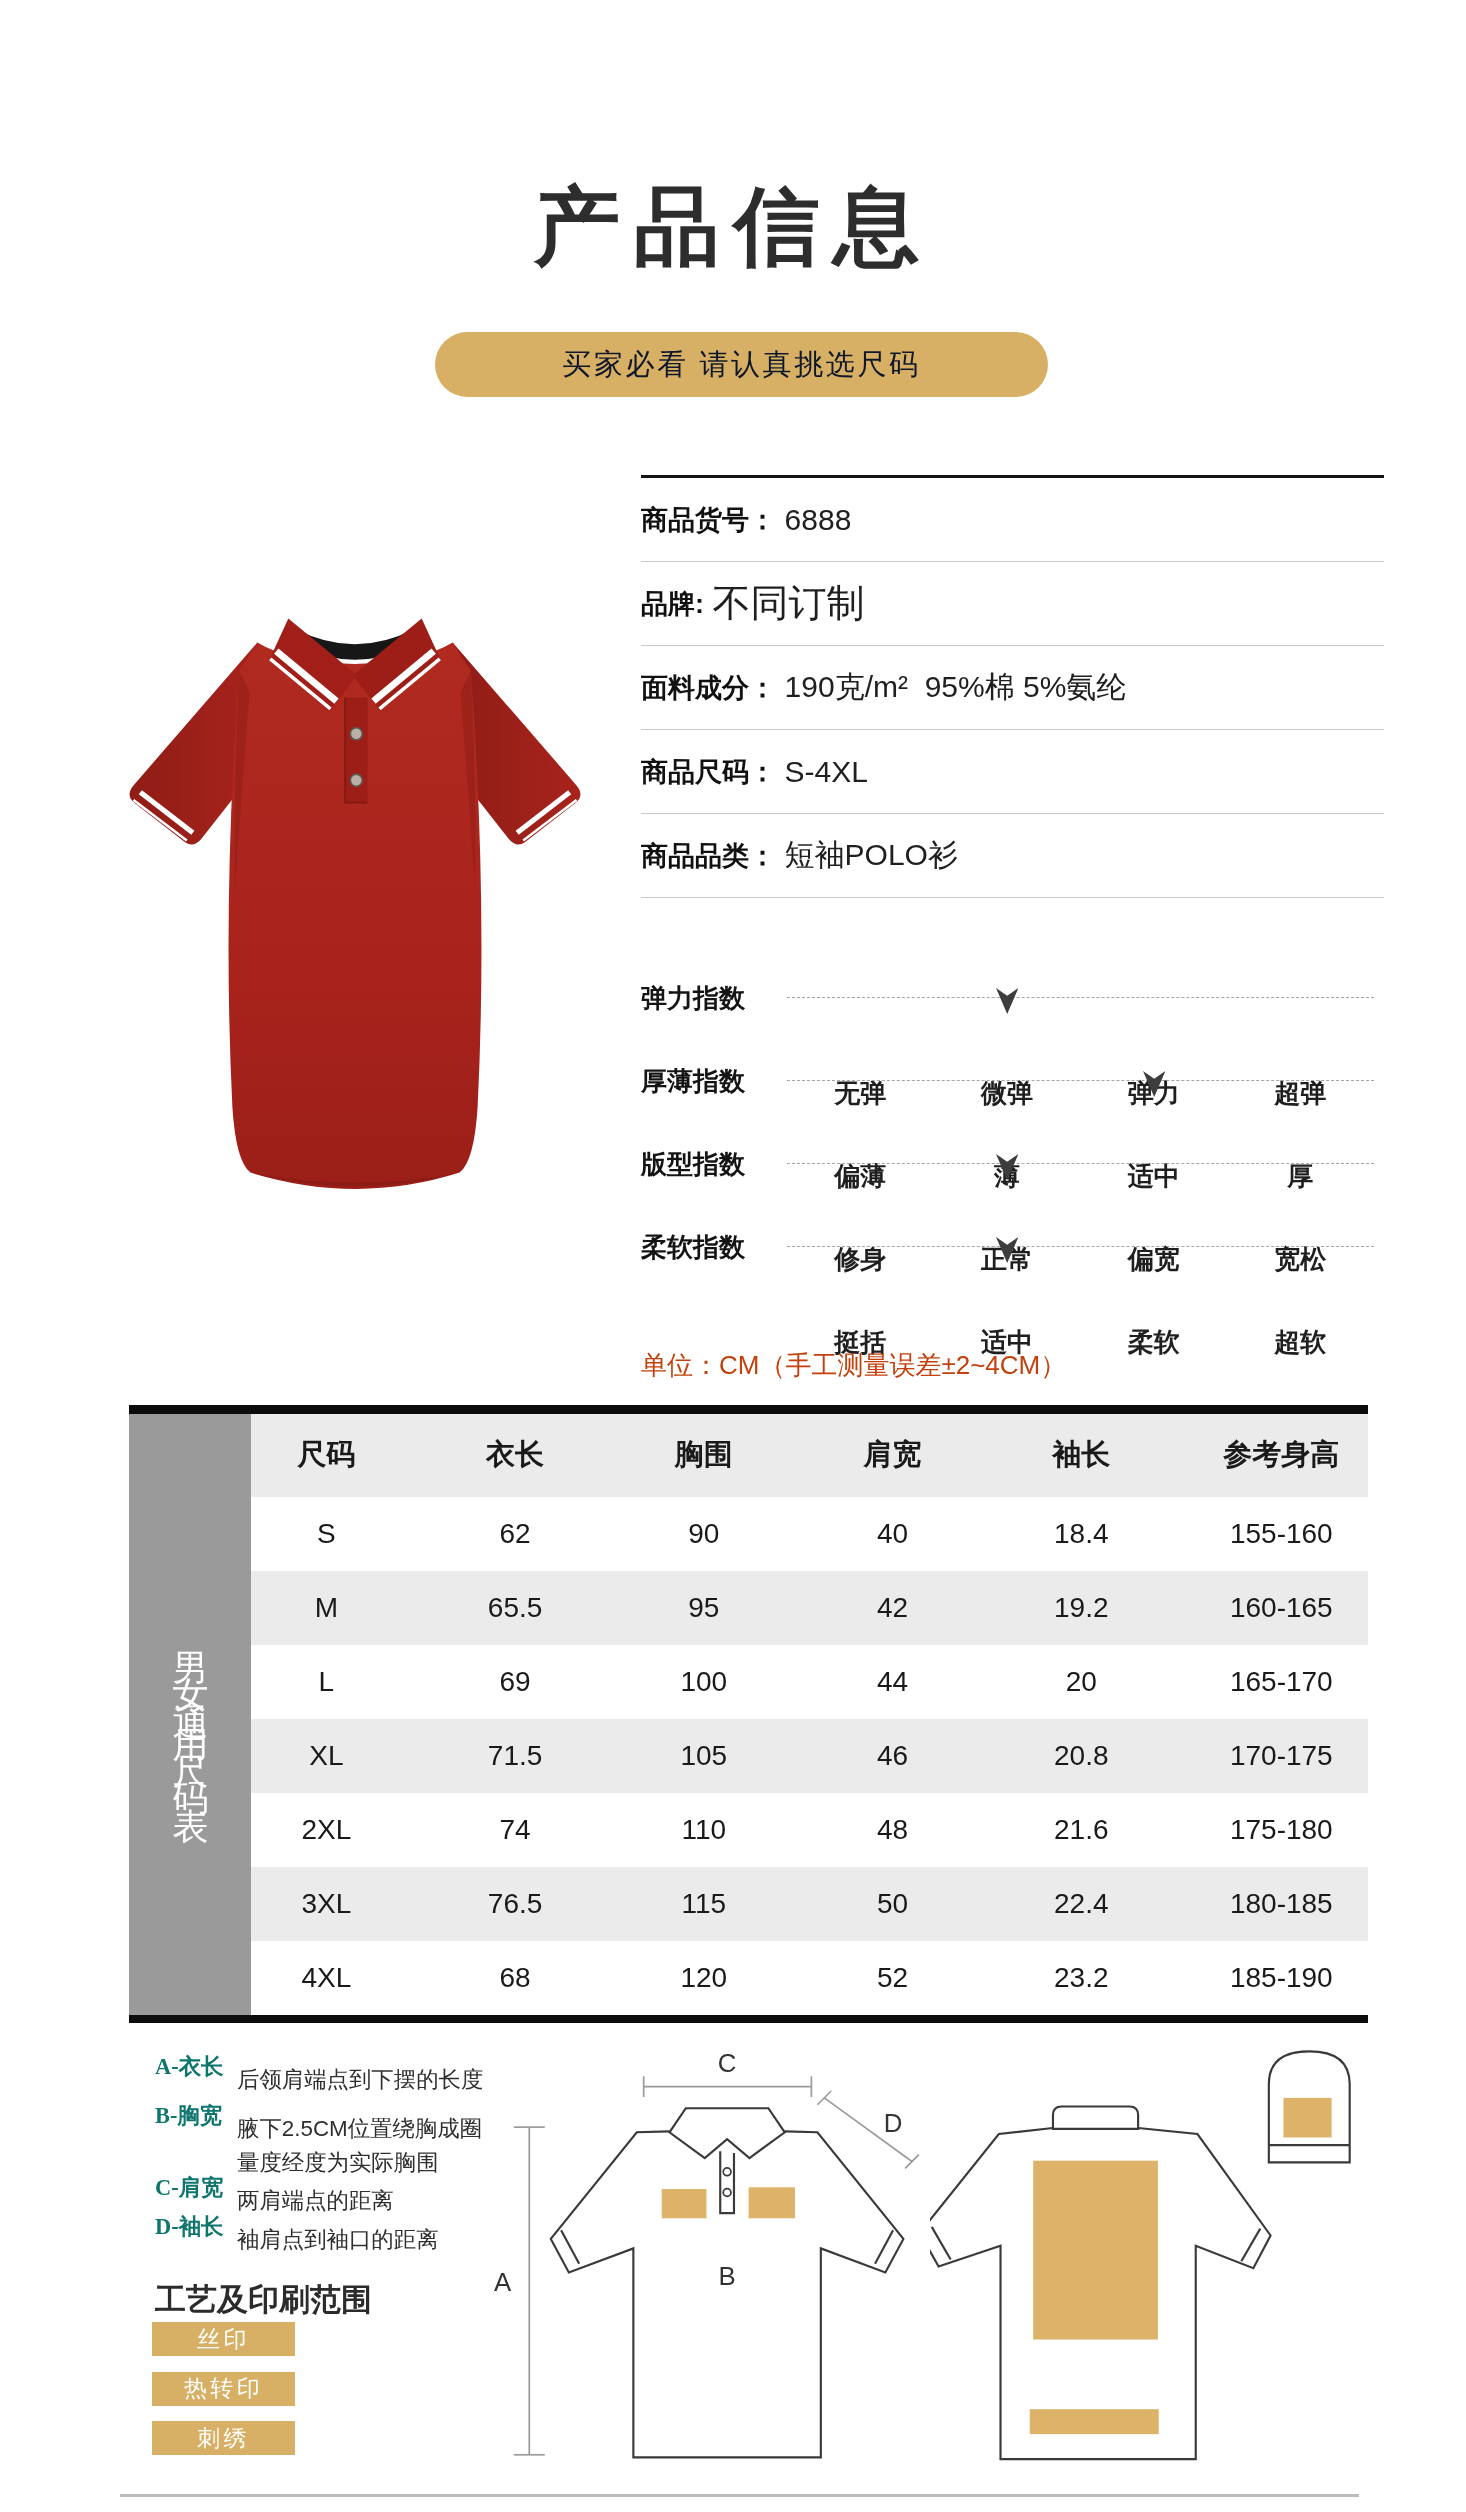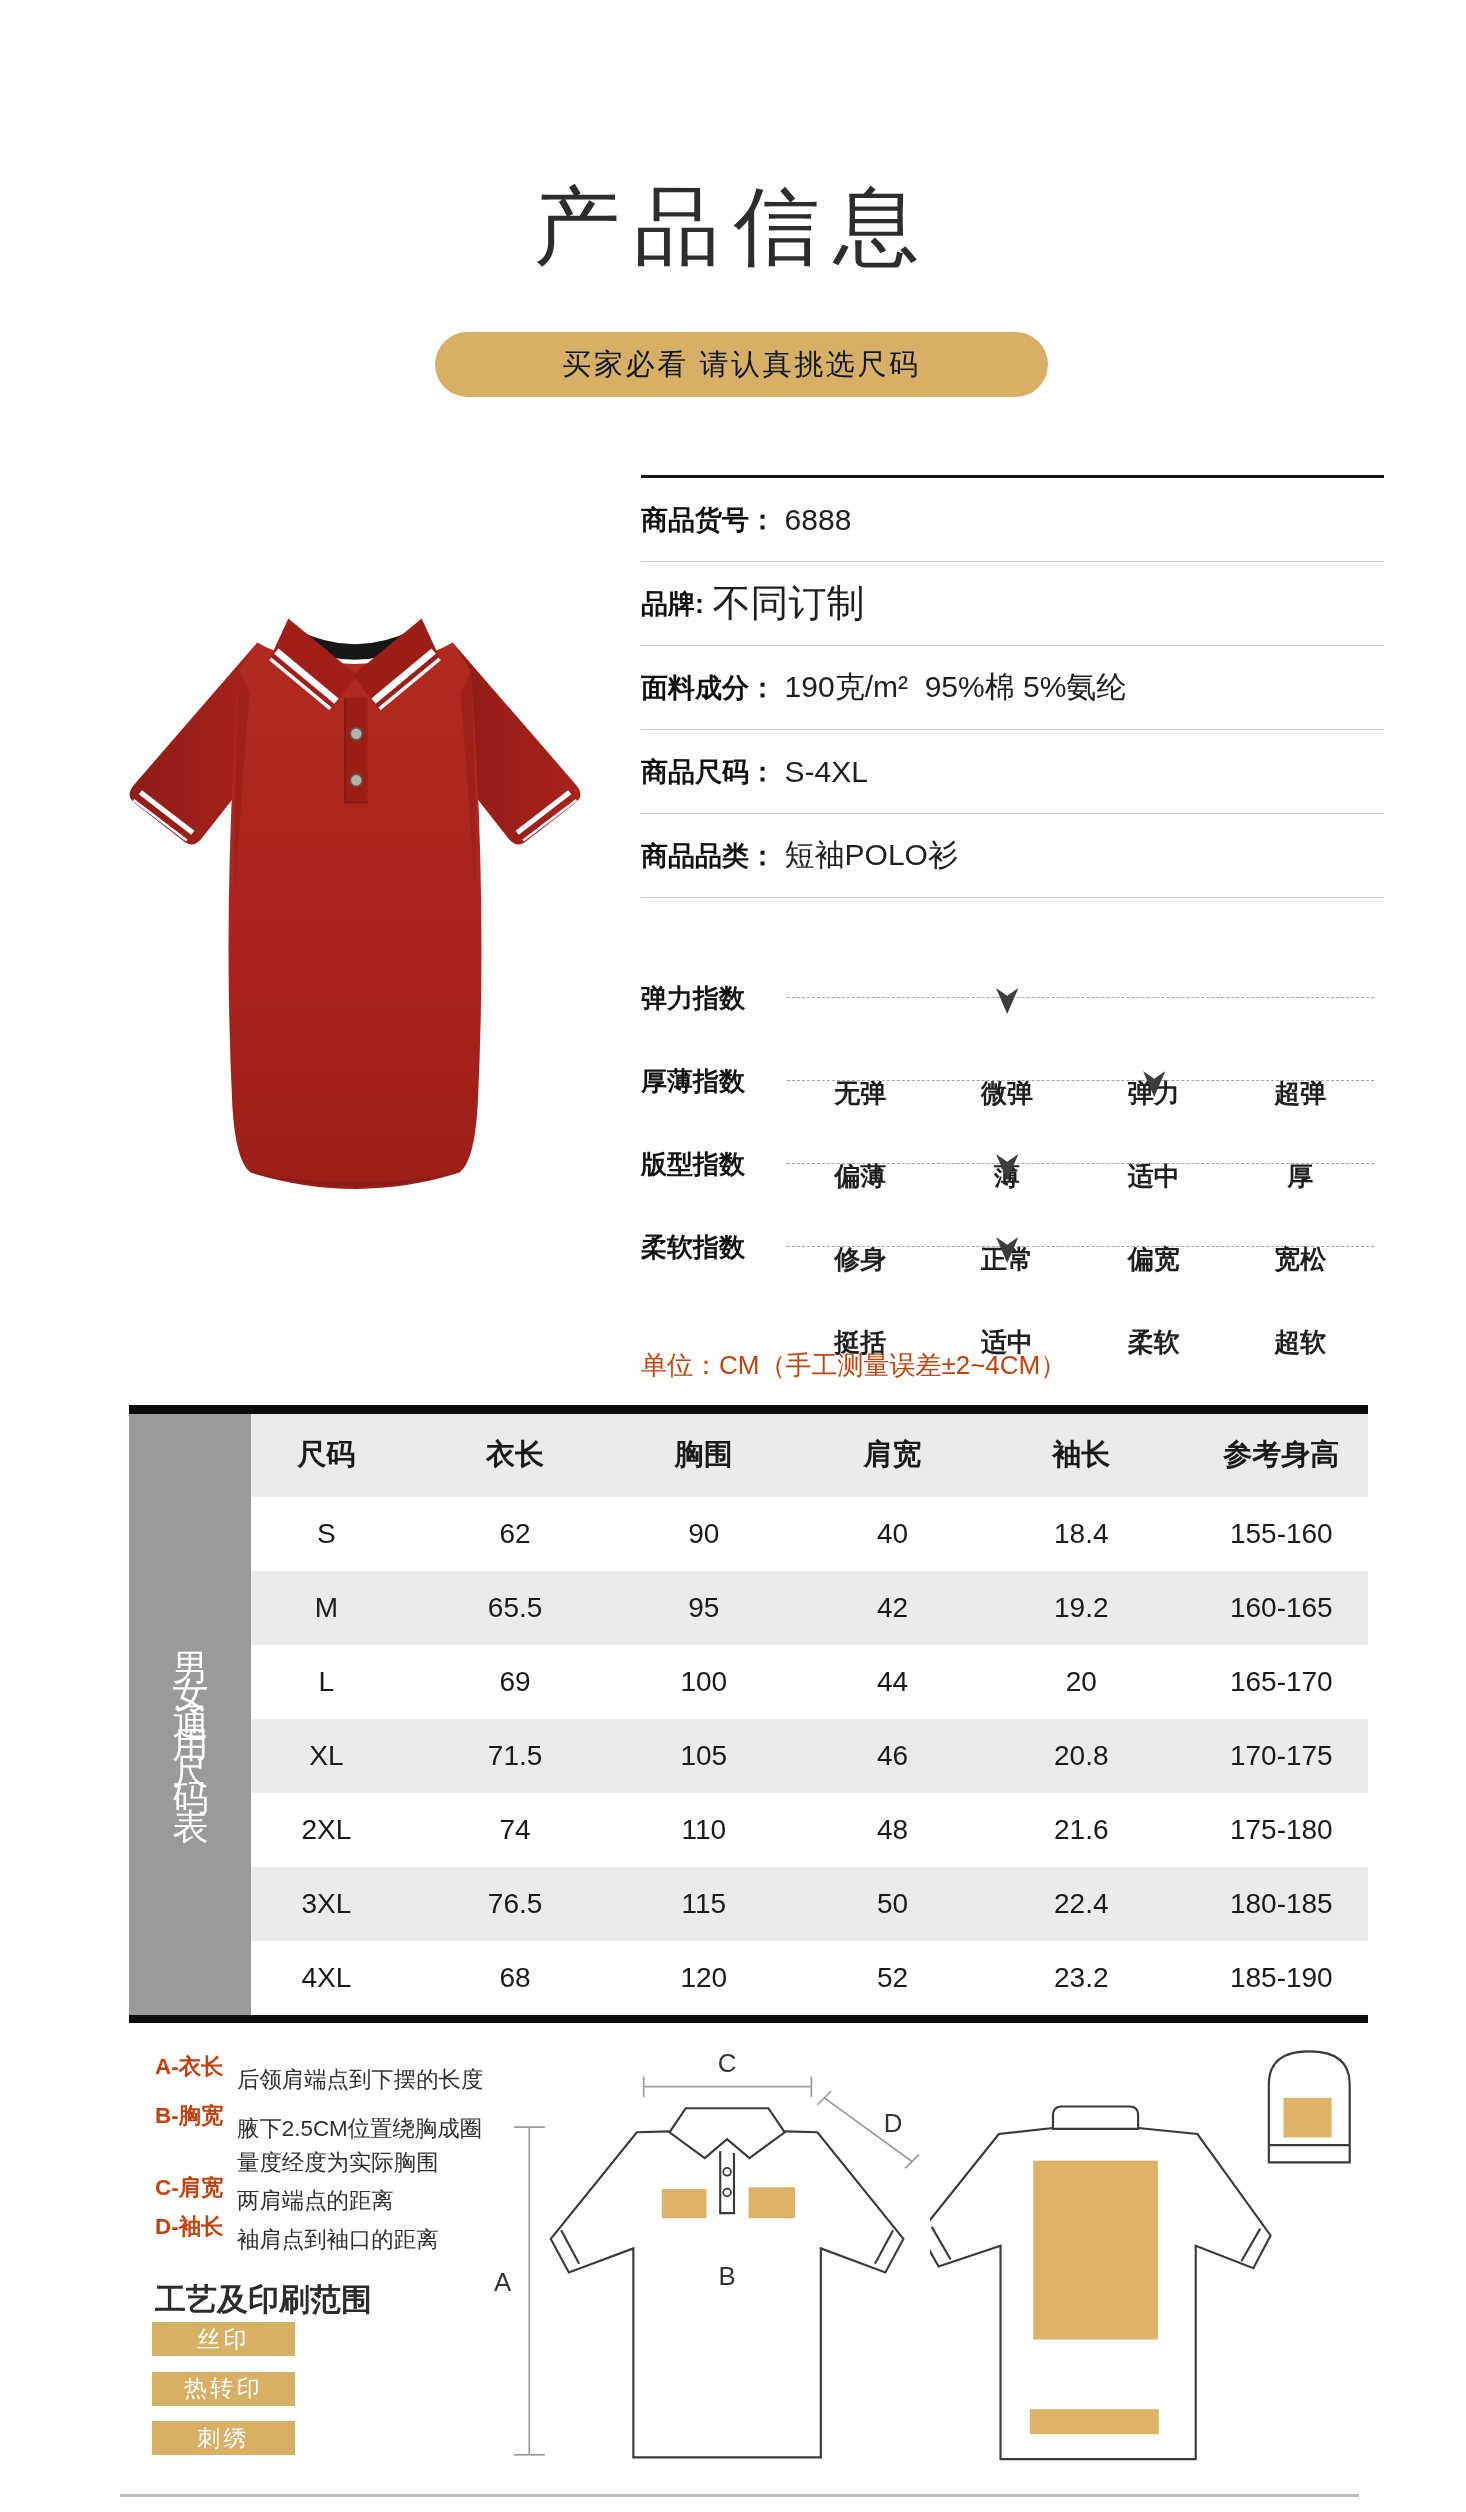--- a/index.html
+++ b/index.html
@@ -1,21 +1,21 @@
 <!DOCTYPE html>
 <html style="font-size:13.8px"><head>
 <meta charset="utf-8">
 <style>
   html,body{margin:0;padding:0;background:#fff;}
   .page{position:relative;width:1467px;height:2512px;background:#ffffff;overflow:hidden;
         font-family:"Liberation Sans",sans-serif;color:#2d2d2d;}
 
   
   .title{position:absolute;left:0;top:169px;width:100%;text-align:center;
-         font-size:86px;font-weight:400;letter-spacing:13.8px;color:#2d2d2d;}
+         font-size:86px;font-weight:700;letter-spacing:13.8px;color:#2d2d2d;}
   .banner{position:absolute;left:435px;top:332px;width:613px;height:65px;border-radius:33px;
           background:#d8b065;display:flex;align-items:center;justify-content:center;
           color:#0f172a;font-size:29px;font-weight:500;letter-spacing:2.6px;}
 
   
   .photo{position:absolute;left:73px;top:529px;width:564px;height:684px;}
 
   
   .info{position:absolute;left:641px;top:475px;width:743px;border-top:3.4px solid #141414;}
   .info-row{height:83px;display:flex;align-items:center;border-bottom:1.7px solid #c9c9c9;}
@@ -50,21 +50,21 @@
           font-size:28px;color:#1a1a1a;}
   .t-rows .t-grid-row:nth-child(even){background:#ebebeb;}
 
   
   .defs{position:absolute;left:155px;top:2040px;width:482px;height:241px;}
   .def-row{position:absolute;left:0;display:flex;}
   .def-row:nth-child(1){top:11.2px;}
   .def-row:nth-child(2){top:60px;}
   .def-row:nth-child(3){top:132px;}
   .def-row:nth-child(4){top:171px;}
-  .def-term{width:82px;font-size:22.4px;font-weight:700;color:#c2410c;}
+  .def-term{width:82px;font-size:22.4px;font-weight:700;color:#0f766e;font-family:Liberation Serif, serif;}
   .def-desc{font-size:22.4px;color:#2f2f2f;line-height:34px;margin-top:12px;}
   .craft-heading{position:absolute;left:155px;top:2279px;font-size:31px;font-weight:700;color:#2b2b2b;}
   .tags{position:absolute;left:152px;top:2322px;}
   .tag{width:143px;height:34px;margin-bottom:15.5px;background:#d8b065;color:#fff;
        display:flex;align-items:center;justify-content:center;font-size:23px;letter-spacing:3.4px;}
 
   
   .diagram-front{position:absolute;left:482px;top:2048px;}
   .diagram-back{position:absolute;left:930px;top:2048px;}
   .bottom-sep{position:absolute;left:120px;top:2494px;width:1239px;height:2.6px;background:#bcbcbc;}

